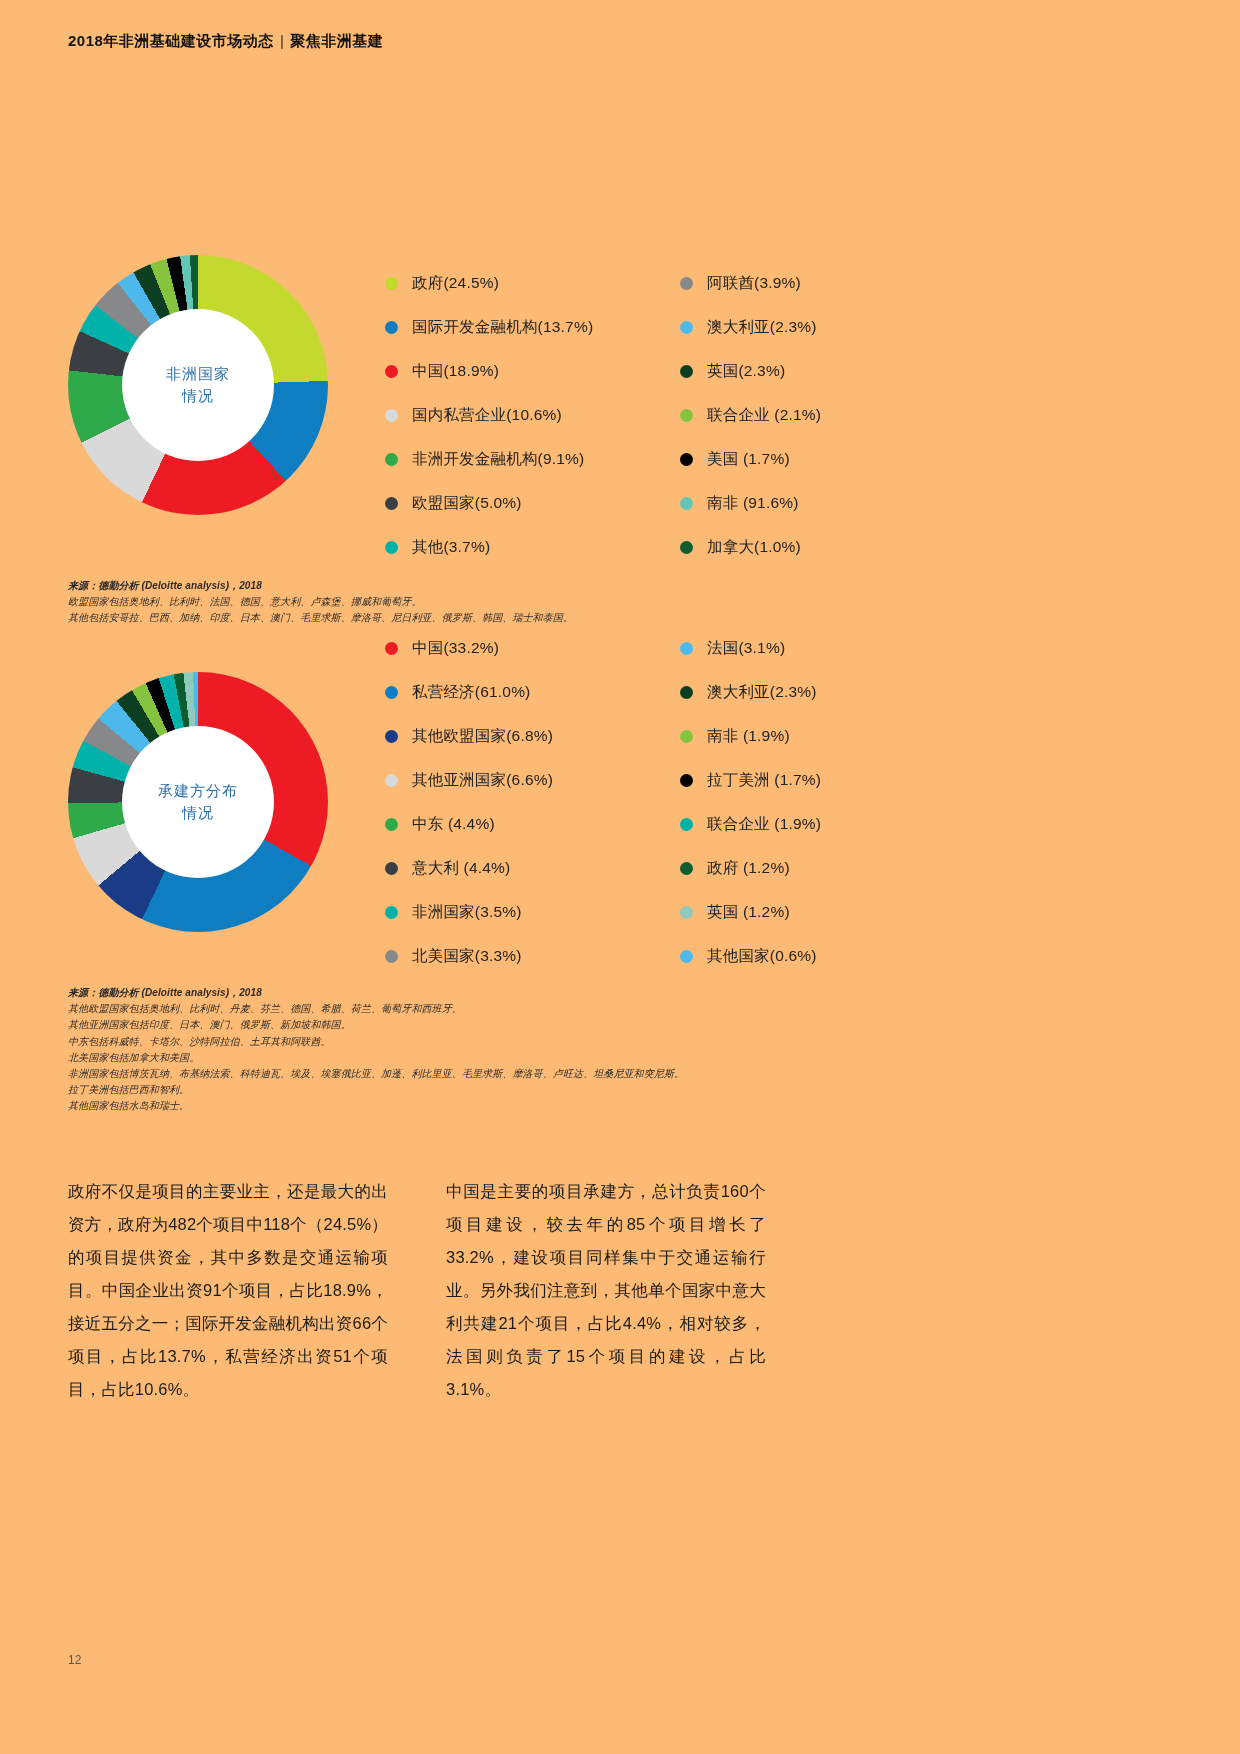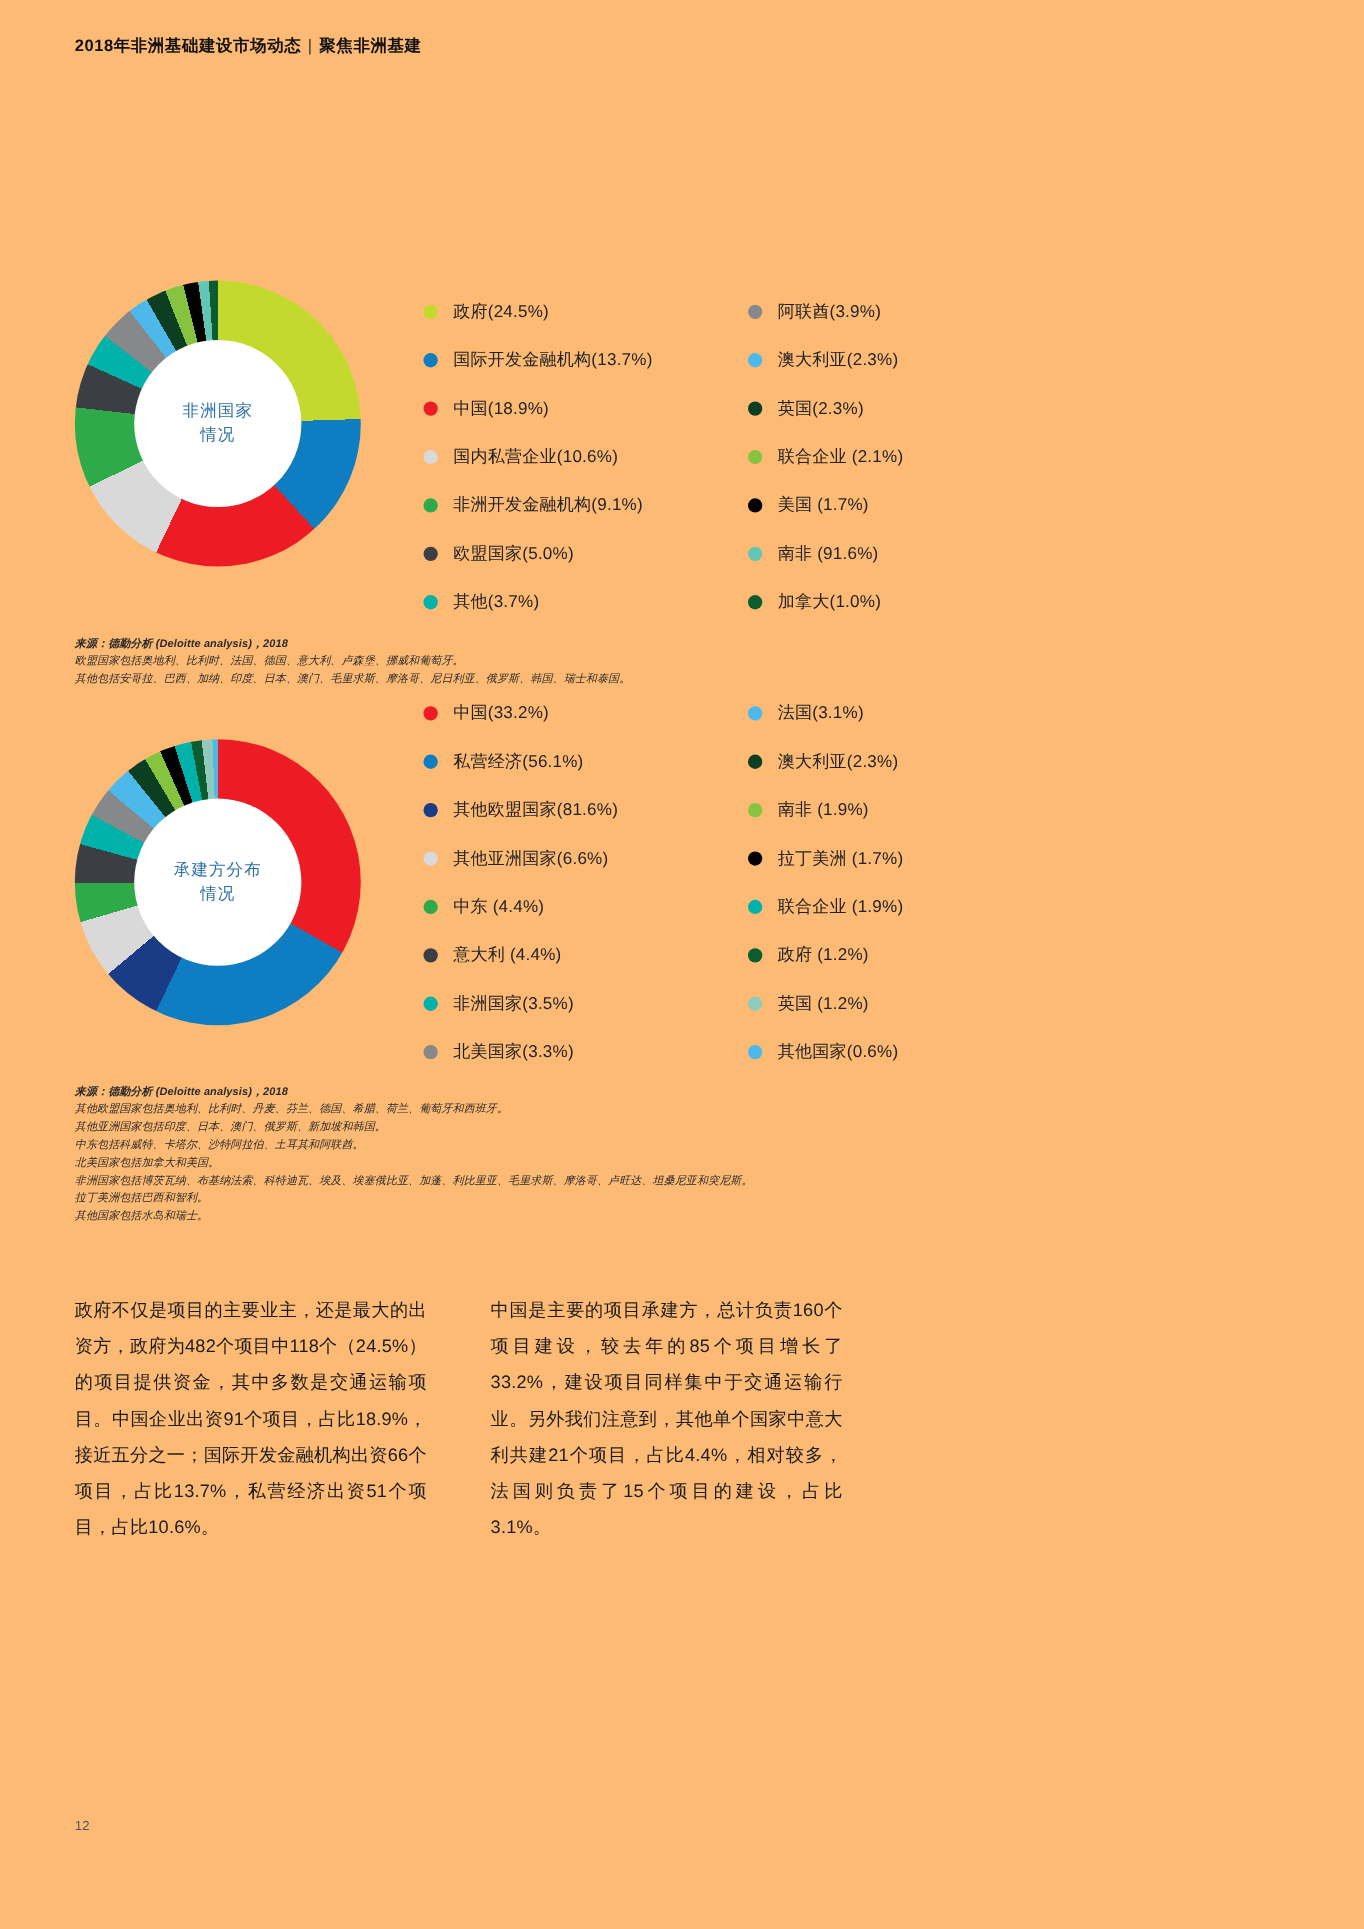--- a/index.html
+++ b/index.html
@@ -215,25 +215,25 @@
       </div>
     </div>
     <div class="legend" id="legend2" style="left:385px; top:620px;">
         <div class="legend-col">
           <div class="legend-item">
             <span class="legend-dot" style="background: rgb(237, 28, 36);"></span>
             <span class="legend-text">中国(33.2%)</span>
           </div>
           <div class="legend-item">
             <span class="legend-dot" style="background: rgb(15, 125, 194);"></span>
-            <span class="legend-text">私营经济(56.1%)</span>
+            <span class="legend-text">私营经济(61.0%)</span>
           </div>
           <div class="legend-item">
             <span class="legend-dot" style="background: rgb(26, 60, 134);"></span>
-            <span class="legend-text">其他欧盟国家(81.6%)</span>
+            <span class="legend-text">其他欧盟国家(6.8%)</span>
           </div>
           <div class="legend-item">
             <span class="legend-dot" style="background: rgb(217, 217, 217);"></span>
             <span class="legend-text">其他亚洲国家(6.6%)</span>
           </div>
           <div class="legend-item">
             <span class="legend-dot" style="background: rgb(46, 170, 74);"></span>
             <span class="legend-text">中东 (4.4%)</span>
           </div>
           <div class="legend-item">

